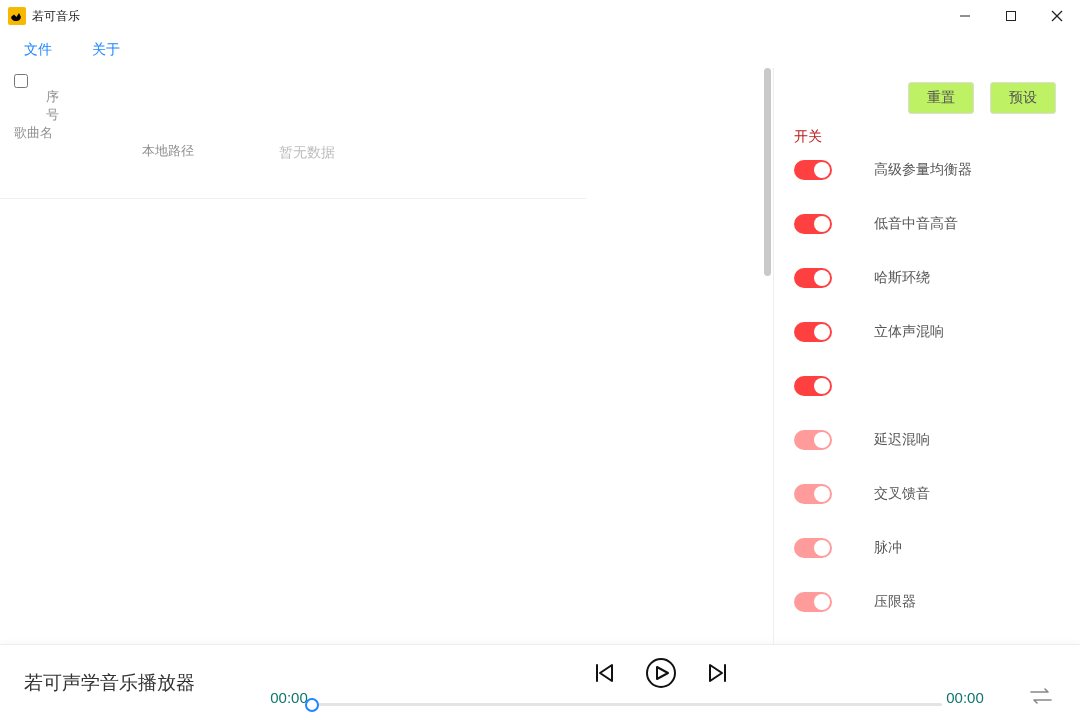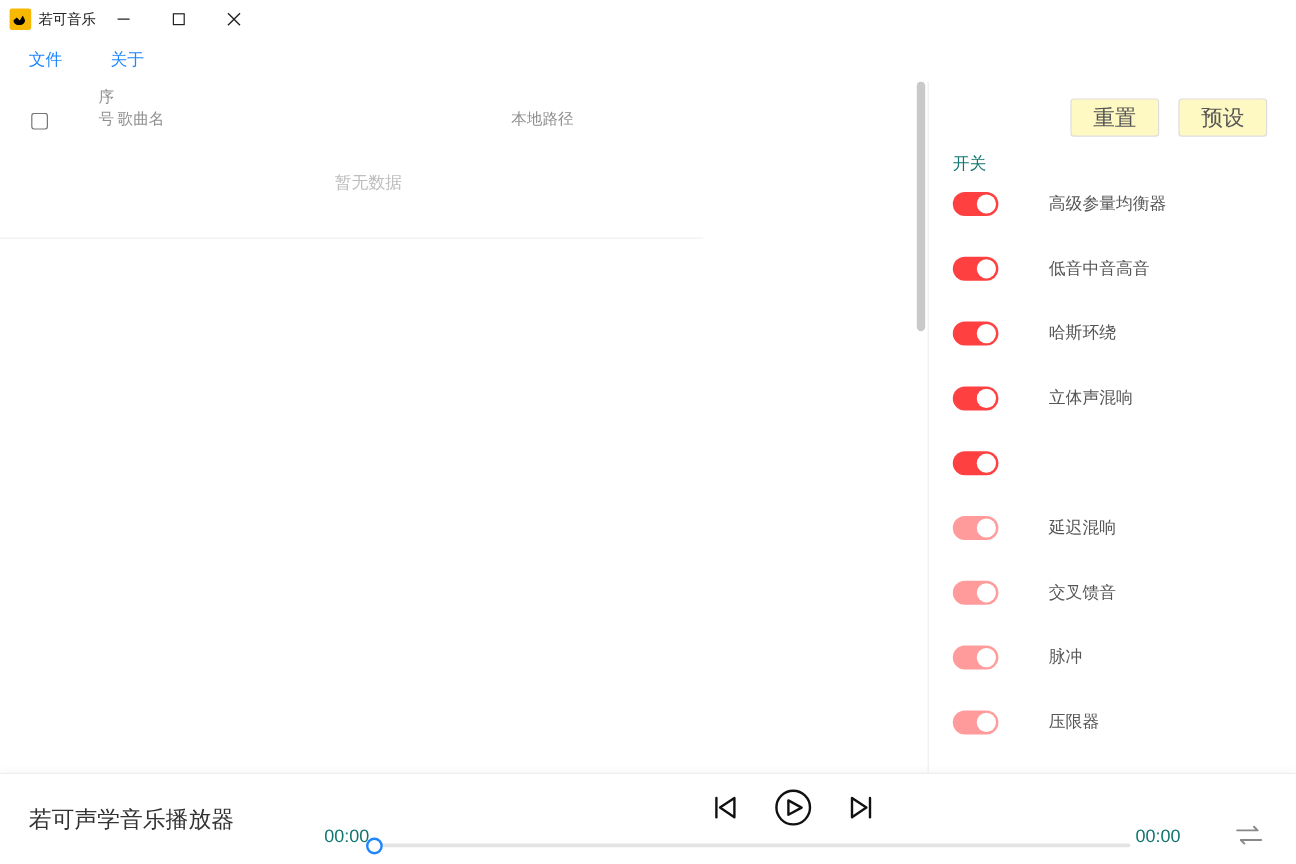--- a/index.html
+++ b/index.html
@@ -1,46 +1,46 @@
 <!DOCTYPE html>
 <html><head>
 <meta charset="utf-8">
 <style>
   * { box-sizing: border-box; margin: 0; padding: 0; }
   html, body { width: 1080px; height: 720px; font-family: "Microsoft YaHei", "PingFang SC", sans-serif; background: #fff; color: #333; overflow: hidden; }
   .window { width: 1080px; height: 720px; display: flex; flex-direction: column; }
   
-  .title-bar { height: 32px; display: flex; align-items: center; justify-content: flex-start; padding-left: 8px; }
+  .title-bar { height: 32px; display: flex; align-items: center; justify-content: space-between; padding-left: 8px; }
   .title-left { display: flex; align-items: center; gap: 6px; }
   .app-icon { width: 18px; height: 18px; background: #f6b800; border-radius: 2px; position: relative; }
   .app-icon::after { content: ""; position: absolute; left: 3px; top: 4px; width: 10px; height: 10px; background: #000; border-radius: 50% 50% 45% 45%; clip-path: polygon(0 60%,30% 35%,55% 60%,80% 20%,100% 60%,100% 100%,0 100%); }
   .app-title { font-size: 12px; color: #222; }
   .title-ctrls { display: flex; }
   .title-btn { width: 46px; height: 32px; display: flex; align-items: center; justify-content: center; font-size: 14px; cursor: pointer; }
   
   .menu-bar { height: 36px; display: flex; align-items: center; padding-left: 24px; gap: 40px; border-bottom: 1px solid transparent; }
   .menu-item { font-size: 14px; color: #1e86ff; cursor: pointer; }
   
   .main { flex: 1; display: flex; border-top: 0; overflow: hidden; }
   .left-pane { flex: 1; display: flex; flex-direction: column; position: relative; border-right: 1px solid #eee; }
-  .table-head { display: flex; align-items: flex-end; height: 40px; padding-left: 26px; padding-top: 6px; color: #8f8f8f; font-size: 13px; }
+  .table-head { display: flex; align-items: flex-start; height: 40px; padding-left: 14px; padding-top: 6px; color: #8f8f8f; font-size: 13px; flex-direction: column; }
   .thk { width: 24px; display: flex; align-items: center; }
   .thk input { width: 14px; height: 14px; }
   .th-seq { width: 48px; text-align: left; padding-left: 32px; }
   .th-name { width: 200px; text-align: left; }
   .th-path { flex: 1; text-align: left; padding-left: 128px; }
   .empty { text-align: center; color: #bdbdbd; font-size: 14px; padding-top: 36px; padding-bottom: 36px; padding-left: 28px; }
   .left-scroll { border-bottom: 1px solid #f0f0f0; width: 586px; margin-left: 0; }
   
   .right-pane { width: 306px; display: flex; flex-direction: column; padding: 10px 24px 0 20px; position: relative; }
   .right-scroll-track { position:absolute; left:0; top:0; width:8px; height:100%; }
   .right-scroll-thumb { position:absolute; left:-10px; top:0; width:7px; height:208px; background:#c9c9c9; border-radius:4px; }
   .right-btns { display: flex; justify-content: flex-end; gap: 16px; height: 44px; align-items: flex-start; padding-top: 4px; }
-  .rbtn { height: 32px; padding: 0 18px; border: 1px solid #ddd; background: #fef9c3; border-radius: 3px; font-size: 18px; color: #555; cursor: pointer; }
-  .right-head { display: flex; font-size: 14px; color: #0f766e; padding: 6px 0 14px 0; }
+  .rbtn { height: 32px; padding: 0 18px; border: 1px solid #ddd; background: #bef264; border-radius: 3px; font-size: 14px; color: #555; cursor: pointer; }
+  .right-head { display: flex; font-size: 14px; color: #b91c1c; padding: 6px 0 14px 0; }
   .rh-switch { width: 80px; }
   .rh-name { flex: 1; }
   .fx-list { display: flex; flex-direction: column; gap: 34px; }
   .fx-row { display: flex; align-items: center; }
   .fx-switch { width: 80px; }
   .toggle { width: 38px; height: 20px; border-radius: 10px; position: relative; cursor: pointer; }
   .toggle .knob { position: absolute; width: 16px; height: 16px; background: #fff; border-radius: 50%; top: 2px; }
   .toggle.on-strong { background: #ff4040; }
   .toggle.on-strong .knob { right: 2px; }
   .toggle.on-weak { background: #ff9b9b; }

